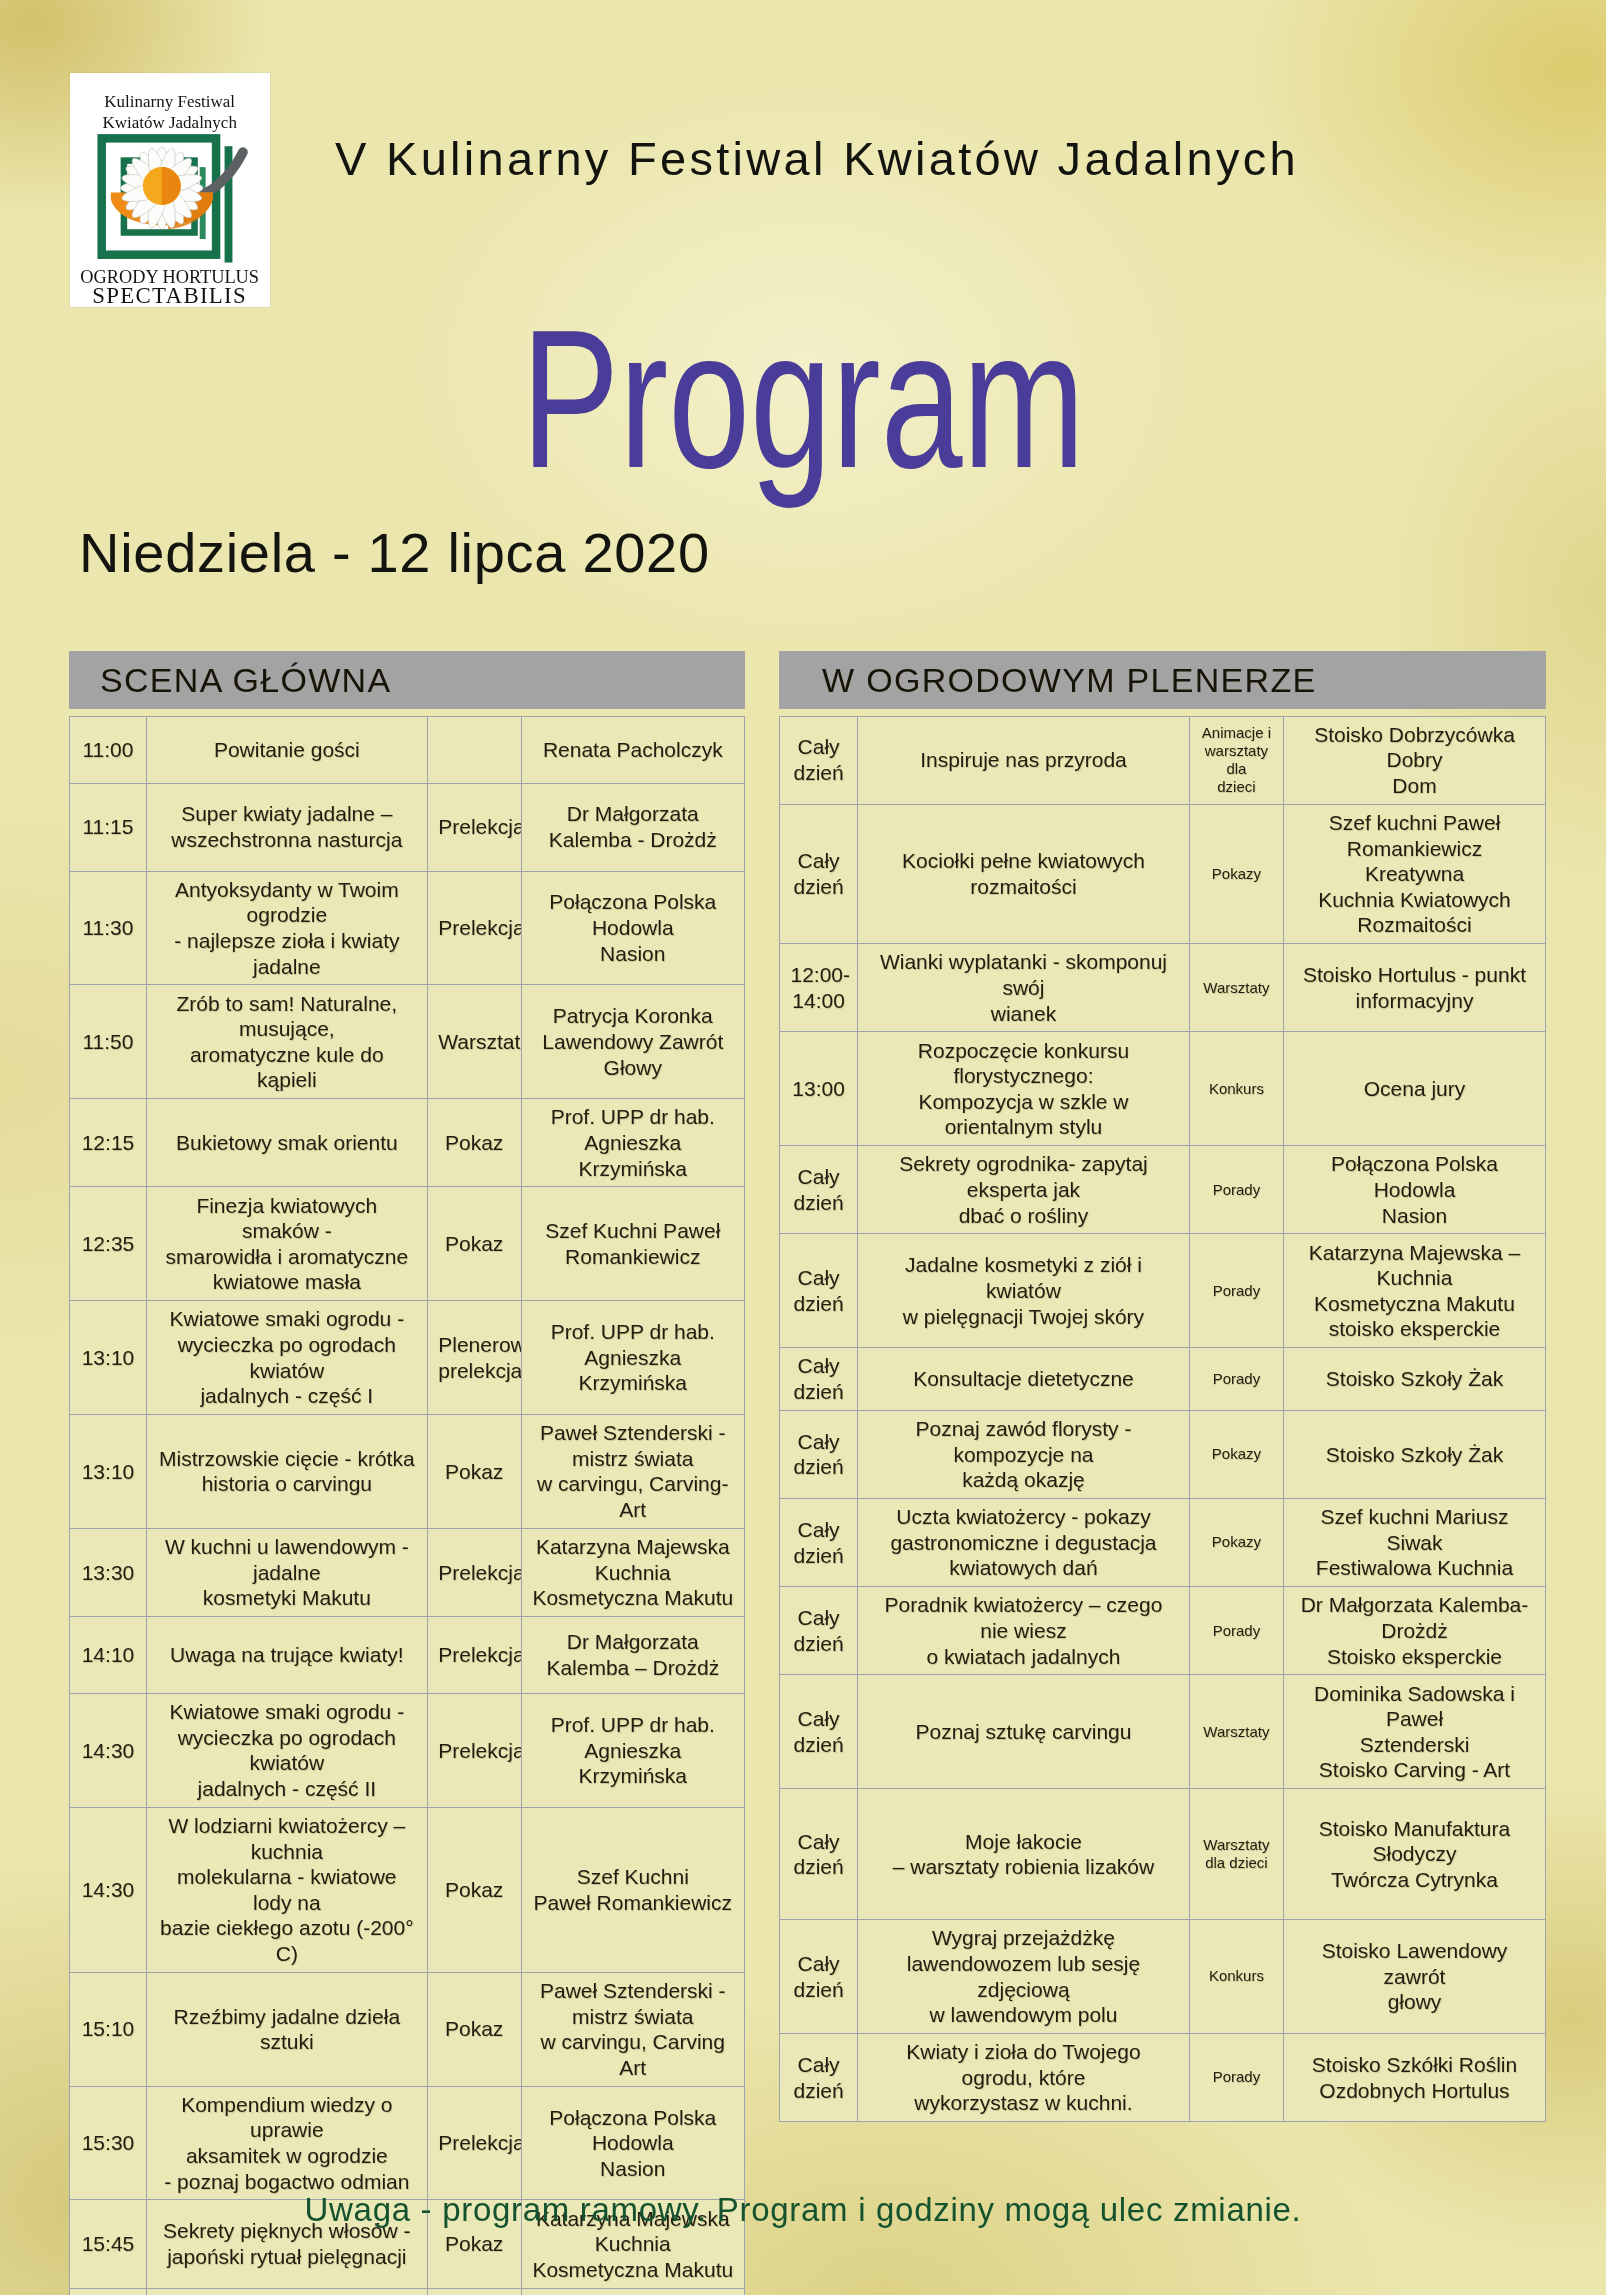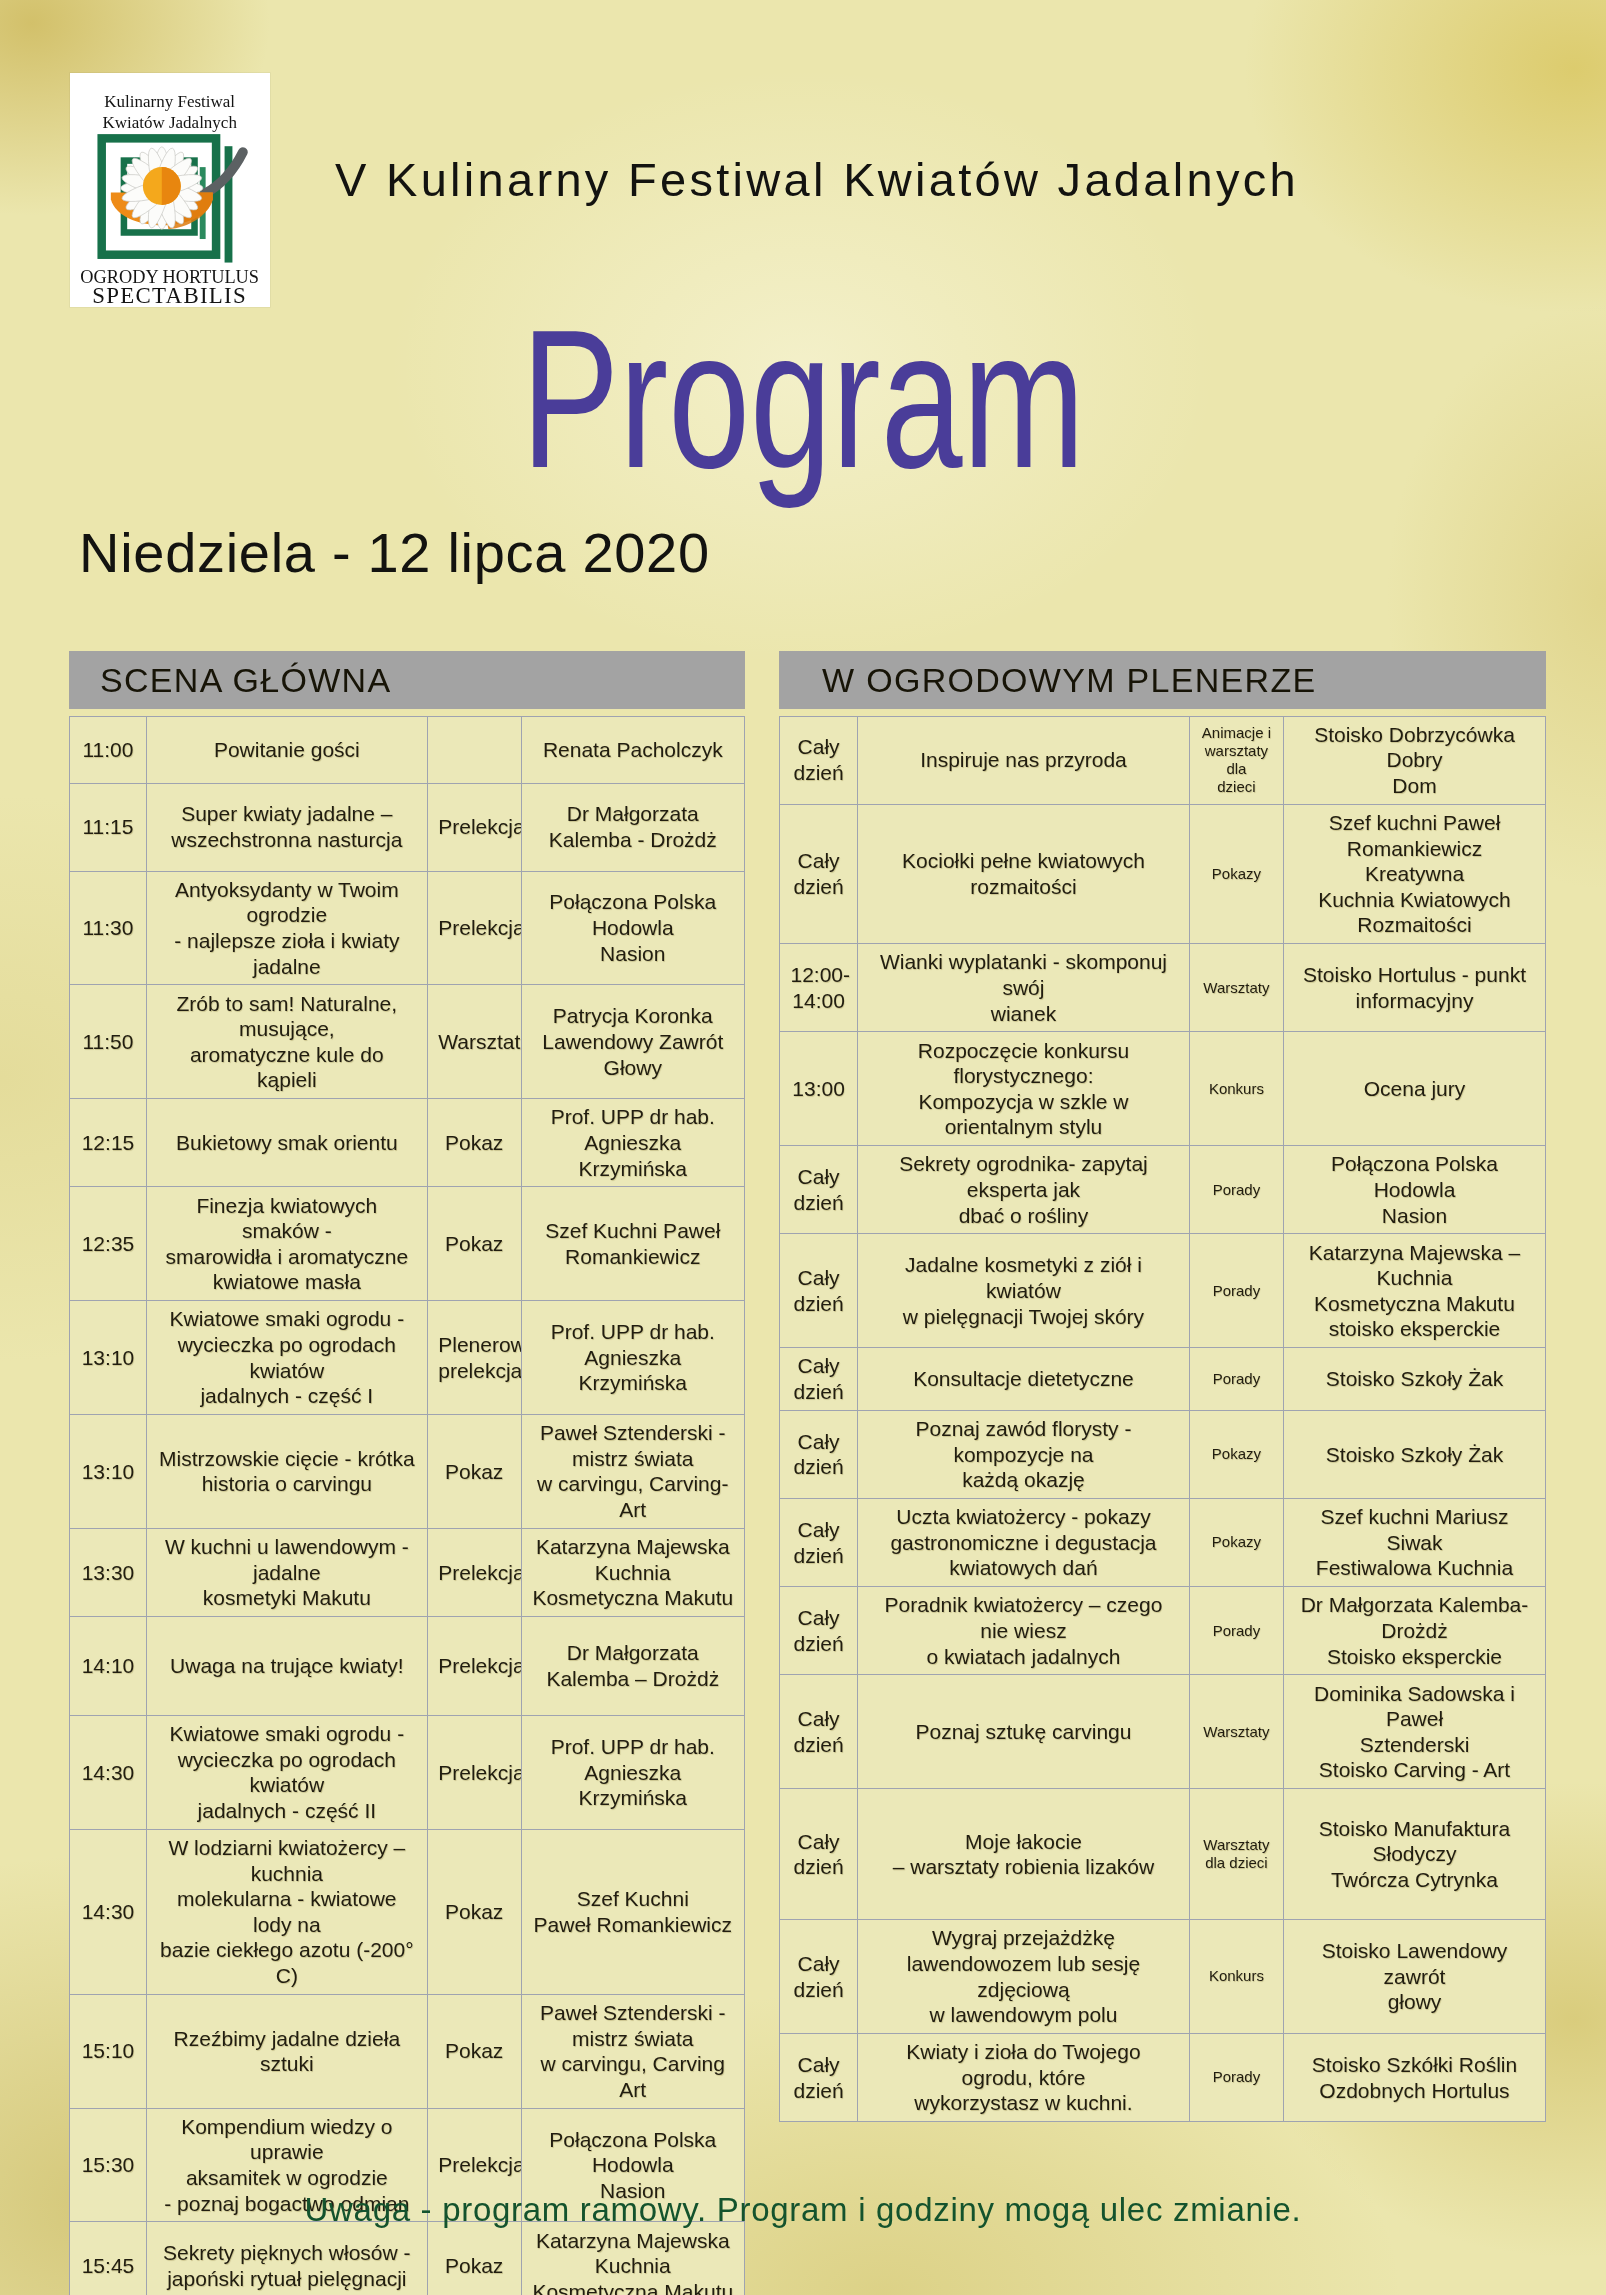--- a/index.html
+++ b/index.html
@@ -33,21 +33,20 @@
   .logo-box svg { width: 100%; height: 100%; display: block; }
 
   
   .main-title {
     position: absolute; left: 335px; top: 128px;
     font-size: 47px; line-height: 62px;
     letter-spacing: 3.3px;
     color: #131310;
     font-weight: 500;
     white-space: nowrap;
-    margin-top: 21px;
   }
   .program-title {
     position: absolute; top: 302px; left: 0; width: 100%;
     text-align: center;
     font-size: 196px; line-height: 1.0;
     color: #4a3d99;
     transform: scaleX(0.75);
   }
   .date-heading {
     position: absolute; left: 79px; top: 520px;
@@ -225,21 +224,21 @@
 w carvingu, Carving-Art</td>
         </tr>
         <tr style="height: 59px;">
           <td class="c-time">13:30</td>
           <td class="c-event">W kuchni u lawendowym - jadalne
 kosmetyki Makutu</td>
           <td class="c-type">Prelekcja</td>
           <td class="c-who">Katarzyna Majewska
 Kuchnia Kosmetyczna Makutu</td>
         </tr>
-        <tr style="height: 99px;">
+        <tr style="height: 77px;">
           <td class="c-time">14:10</td>
           <td class="c-event">Uwaga na trujące kwiaty!</td>
           <td class="c-type">Prelekcja</td>
           <td class="c-who">Dr Małgorzata Kalemba – Drożdż</td>
         </tr>
         <tr style="height: 72px;">
           <td class="c-time">14:30</td>
           <td class="c-event">Kwiatowe smaki ogrodu -
 wycieczka po ogrodach kwiatów
 jadalnych - część II</td>

